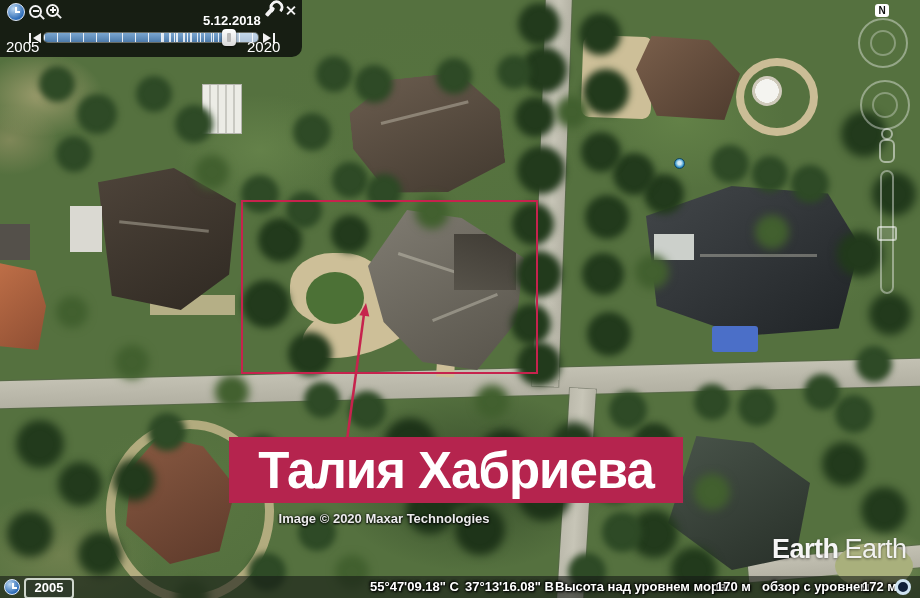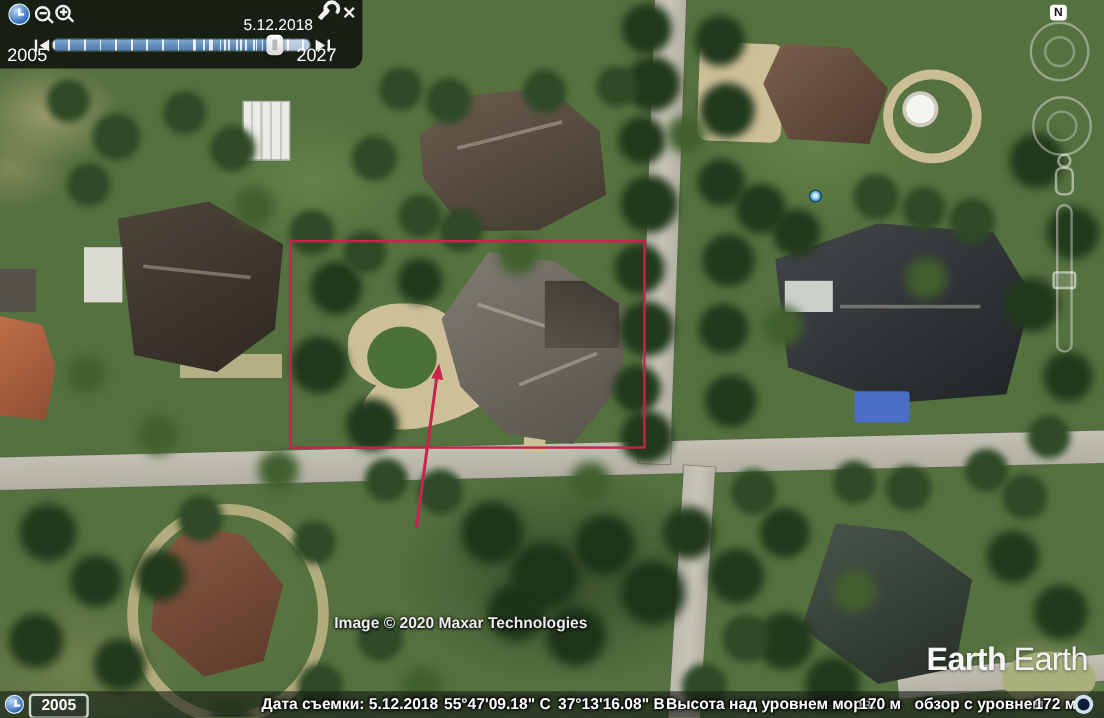--- a/index.html
+++ b/index.html
@@ -92,21 +92,21 @@
   .wrench{position:absolute;width:4px;height:11px;background:#f2f2f2;border-radius:1px;
           transform:rotate(42deg);}
   .wrench::before{content:"";position:absolute;top:-9px;left:-3px;width:8px;height:8px;
           border:3px solid #f2f2f2;border-radius:50%;
           clip-path:polygon(0 0,100% 0,100% 52%,52% 52%,52% 100%,0 100%);}
   .xicon{position:absolute;width:11px;height:11px;}
   .xicon::before,.xicon::after{content:"";position:absolute;left:5px;top:0;width:2px;height:11px;
           background:#f2f2f2;}
   .xicon::before{transform:rotate(45deg);}
   .xicon::after{transform:rotate(-45deg);}
-  #ts-date{position:absolute;left:203px;top:13px;font-size:13px;font-weight:400;}
+  #ts-date{position:absolute;left:203px;top:13px;font-size:13px;font-weight:700;}
   #ts-track{position:absolute;left:44px;top:33px;width:214px;height:9px;border-radius:4px;
             background:linear-gradient(180deg,#7aa6d0,#4e7cab);box-shadow:0 0 0 1px rgba(255,255,255,.35);}
   #ts-ticks{position:absolute;inset:0;border-radius:4px;background:
             repeating-linear-gradient(90deg,rgba(255,255,255,.85) 0 1.5px,transparent 1.5px 13px);}
   #ts-ticks2{position:absolute;left:118px;top:0;width:72px;height:9px;background:
             repeating-linear-gradient(90deg,rgba(255,255,255,.8) 0 1.5px,transparent 1.5px 7px);}
   #ts-tail{position:absolute;left:184px;top:0;width:30px;height:9px;border-radius:0 4px 4px 0;
             background:rgba(255,255,255,.55);}
   #ts-thumb{position:absolute;left:222px;top:29px;width:14px;height:17px;border-radius:4px;
             background:linear-gradient(180deg,#ffffff,#d9d9d9);box-shadow:0 1px 3px rgba(0,0,0,.6);}
@@ -237,20 +237,21 @@
     <div class="trees t-light"></div>
   </div>
 
   <div id="photo-marker"></div>
 
   <div id="anno-rect"></div>
   <svg style="position:absolute;inset:0;pointer-events:none;" width="920" height="598" viewBox="0 0 920 598">
     <line x1="347" y1="440" x2="364" y2="314" stroke="#c6234d" stroke-width="2.5"></line>
     <polygon points="366,303 369.3,316.6 359.4,315.2" fill="#c6234d"></polygon>
   </svg>
+  <div id="anno-label">Талия Хабриева</div>
 
   <div id="attribution">Image © 2020 Maxar Technologies</div>
   <div id="ge-logo">
     <span class="g">Earth</span><span class="e">Earth</span>
   </div>
 
   <div id="time-panel">
     <div class="clock-ic" style="left:7px;top:3px;"></div>
     <div class="mag" style="left:29px;top:5px;">
       <div class="bar"></div>
@@ -273,39 +274,38 @@
       <div id="ts-ticks2"></div>
       <div id="ts-tail"></div>
     </div>
     <div id="ts-thumb"></div>
     <div id="step-fwd" class="step">
       <div class="tri"></div>
         <div class="bar"></div>
       </div>
 
     <div id="ts-y1" class="ts-year">2005</div>
-    <div id="ts-y2" class="ts-year">2027</div>
+    <div id="ts-y2" class="ts-year">2020</div>
   </div>
 
   <div id="n-badge">N</div>
   <div class="navwhite" style="left:858px;top:18px;width:46px;height:46px;"></div>
   <div class="navwhite" style="left:870px;top:30px;width:22px;height:22px;border-color:rgba(255,255,255,.3);"></div>
   <div class="navwhite" style="left:860px;top:80px;width:46px;height:46px;"></div>
   <div class="navwhite" style="left:872px;top:92px;width:22px;height:22px;border-color:rgba(255,255,255,.3);"></div>
   <div class="pegman">
     <div class="head"></div>
       <div class="body"></div>
     </div>
   <div id="zoomslider"></div>
   <div id="zoomthumb"></div>
 
   <div id="status-bar">
     <div class="clock-ic" style="left:4px;top:3px;width:14px;height:14px;"></div>
     <div id="year-badge">2005</div>
-    <span class="shadowed" style="left:218px;">Дата съемки: 5.12.2018</span>
     <span class="shadowed" style="left:370px;">55°47'09.18" С</span>
     <span class="shadowed" style="left:465px;">37°13'16.08" В</span>
     <span class="shadowed" style="left:555px;">Высота над уровнем моря:</span>
     <span class="shadowed" style="left:716px;">170 м</span>
     <span class="shadowed" style="left:762px;">обзор с уровнем</span>
     <span class="shadowed" style="left:862px;">172 м</span>
     <div id="eye-icon"></div>
   </div>
 
 </div>

